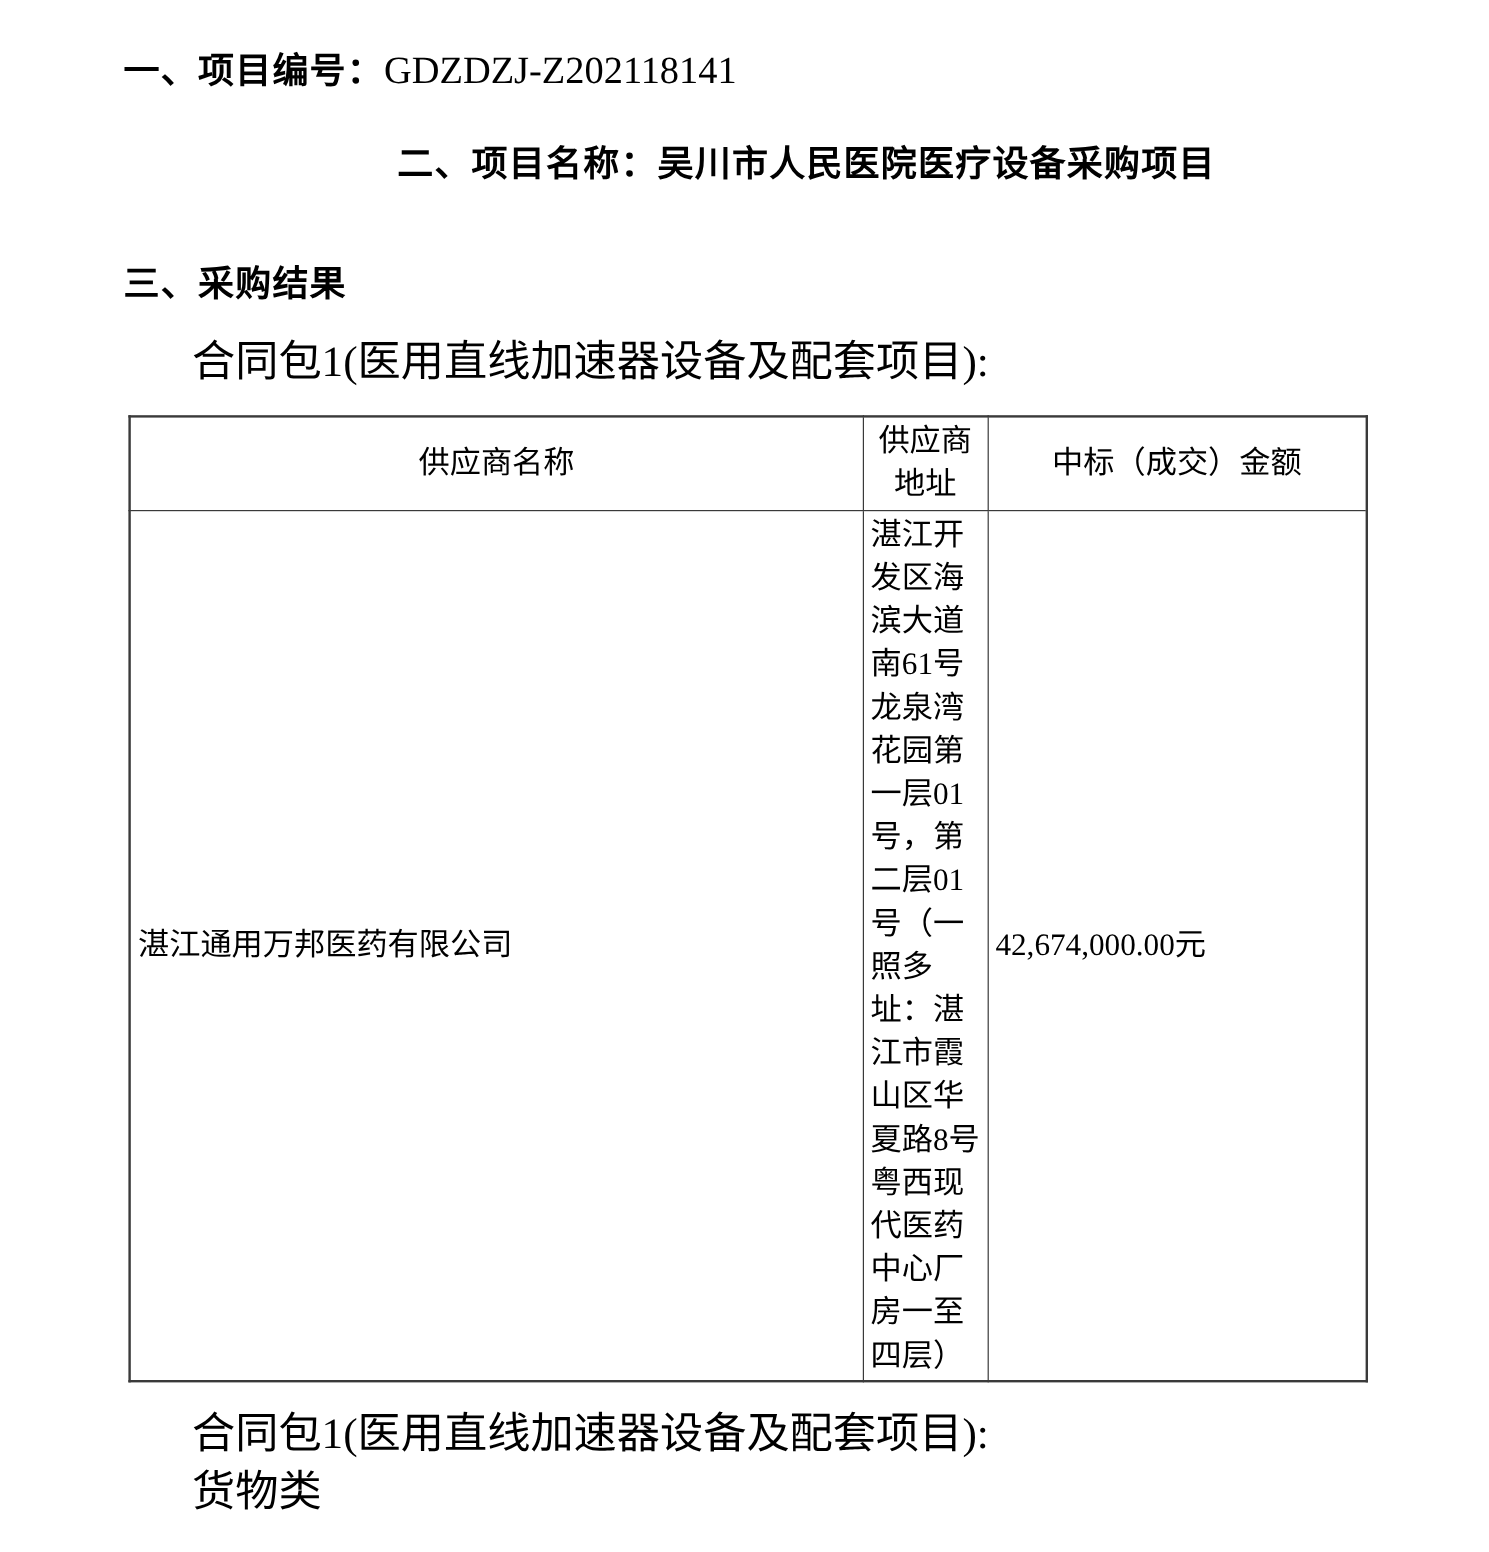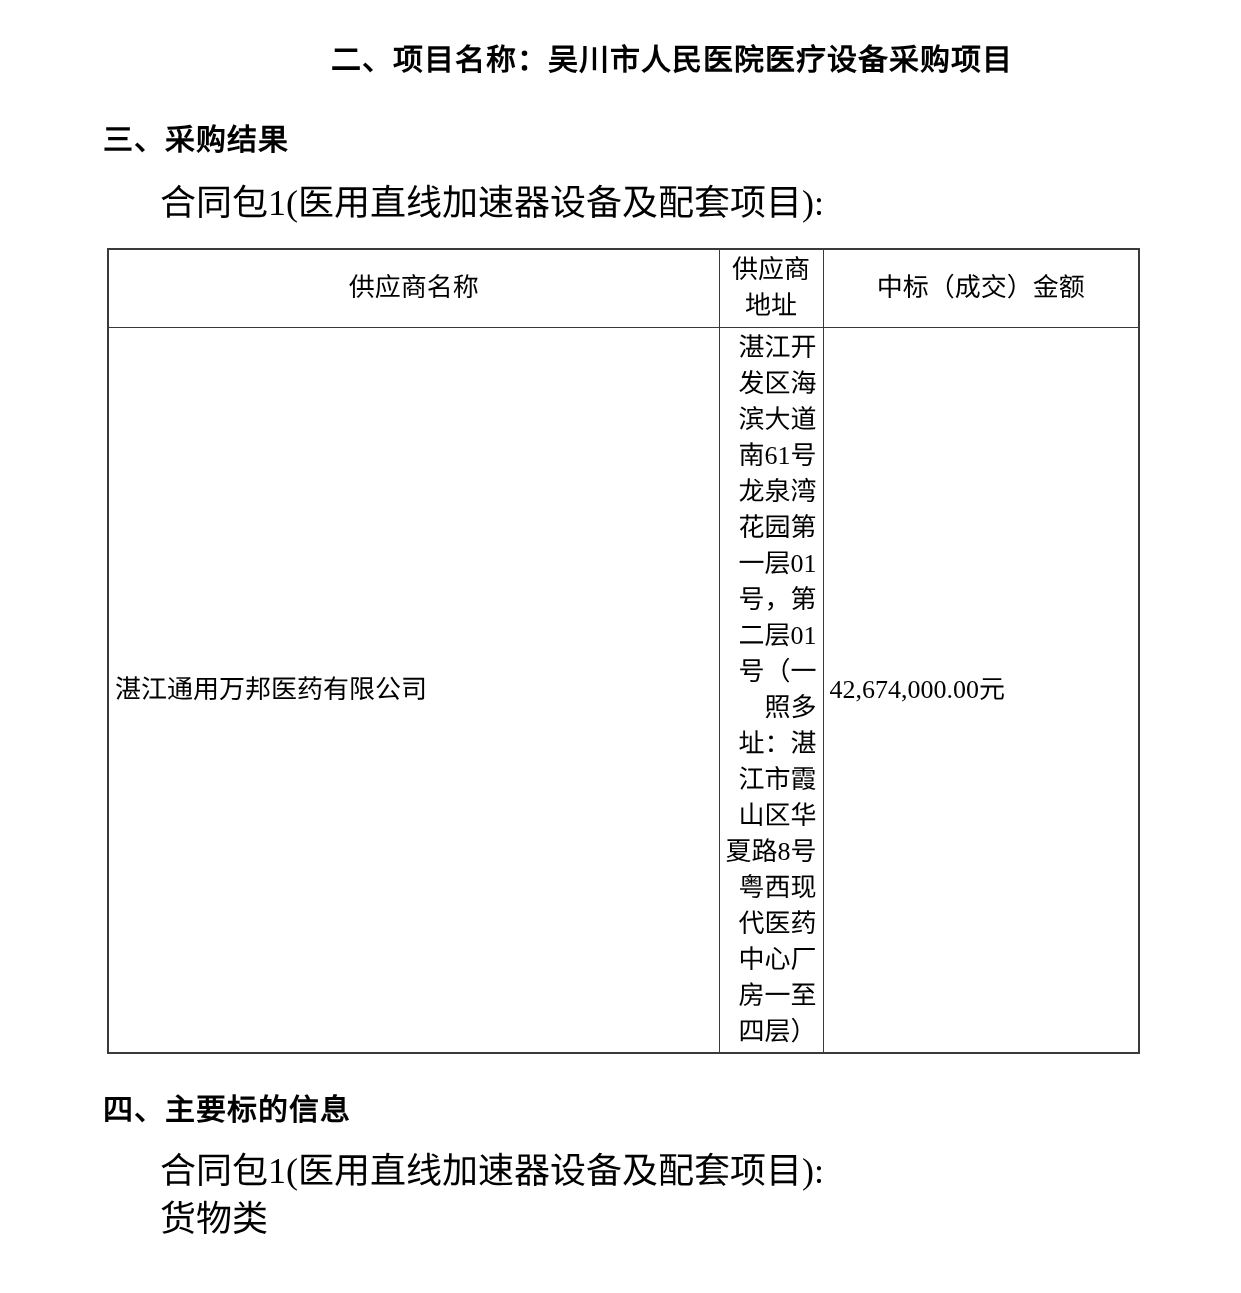--- a/index.html
+++ b/index.html
@@ -27,21 +27,21 @@
     letter-spacing:1px;
     white-space:nowrap;
   }
   .heading .latin-value{
     font-weight:normal;
     font-size:32px;
     letter-spacing:0;
   }
   .h1{margin-top:40px;}
   .h2{margin-top:42px;text-align:center;}
-  .h3{margin-top:44px;}
+  .h3{margin-top:64px;}
   .h4{margin-top:38px;}
 
   .body-line{
     margin-left:160px;
     font-size:36px;
     line-height:34px;
     font-weight:normal;
     white-space:nowrap;
   }
   .b1{margin-top:28px;}
@@ -70,35 +70,38 @@
     height:78px;
     text-align:center;
     padding:2px 6px;
   }
   .result-table td{
     height:720px;
     padding:2px 6px;
   }
   .cell-supplier-name{text-align:left;}
   .cell-supplier-address{
-    text-align:right;
+    text-align:left;
     line-break:strict;
     word-break:normal;
     overflow-wrap:break-word;
   }
   .cell-award-amount{
     text-align:left;
     padding-right:13px !important;
   }
 </style>
 </head>
 <body>
 
 <div class="doc">
 
+  <div class="heading h1">
+    <span>一、项目编号：</span><span class="latin-value">GDZDZJ-Z202118141</span>
+  </div>
 
   <div class="heading h2">二、项目名称：吴川市人民医院医疗设备采购项目</div>
 
   <div class="heading h3">三、采购结果</div>
 
   <div class="body-line b1">合同包1(医用直线加速器设备及配套项目):</div>
 
   <table class="result-table">
     <colgroup>
       <col class="c1">
@@ -114,19 +117,18 @@
     </thead>
     <tbody>
       <tr>
         <td class="cell-supplier-name">湛江通用万邦医药有限公司</td>
         <td class="cell-supplier-address">湛江开发区海滨大道南61号龙泉湾花园第一层01号，第二层01号（一照多址：湛江市霞山区华夏路8号粤西现代医药中心厂房一至四层）</td>
         <td class="cell-award-amount">42,674,000.00元</td>
       </tr>
     </tbody>
   </table>
 
-  <div class="heading h4">四、主要标的信息</div>
 
   <div class="body-line b2">合同包1(医用直线加速器设备及配套项目):</div>
 
   <div class="body-line b3">货物类</div>
 
 </div>
 
 </body></html>

